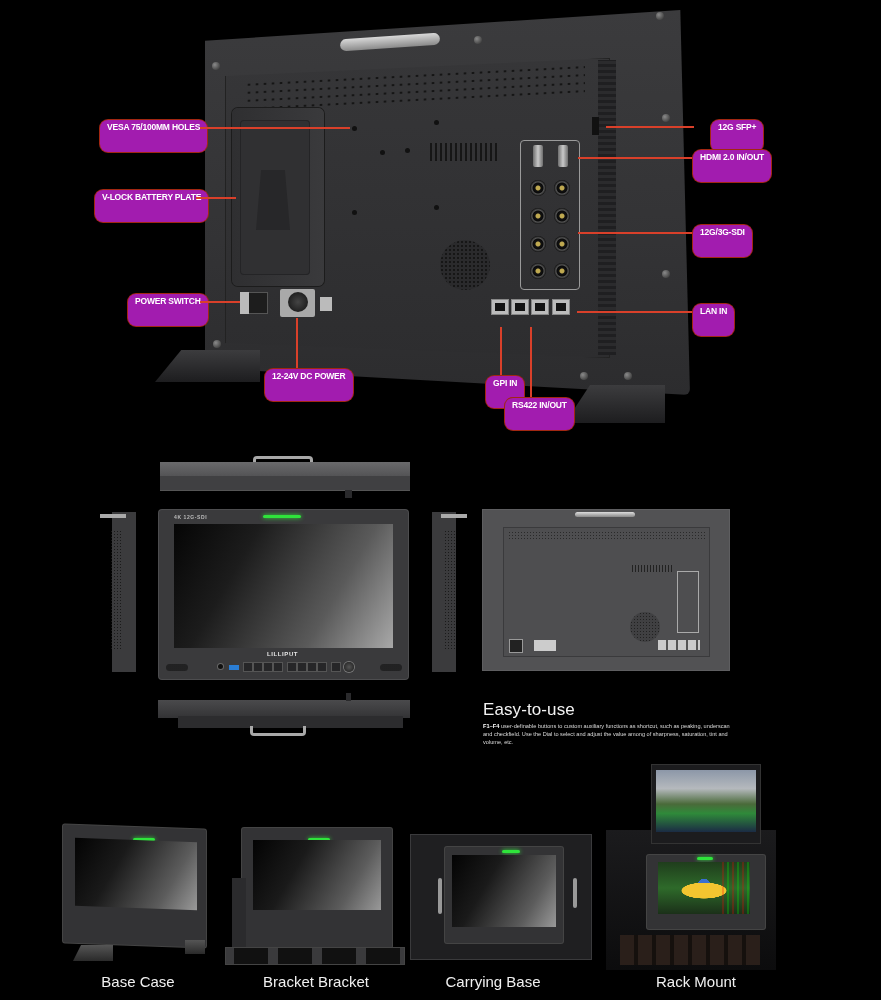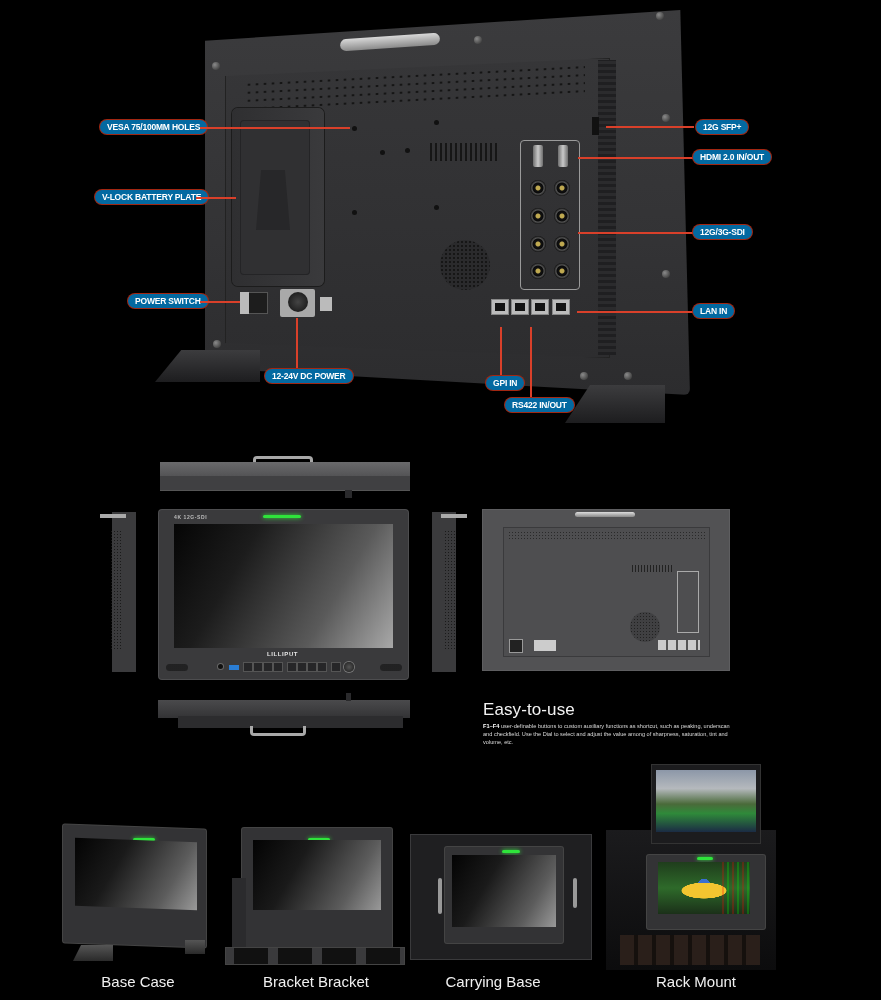--- a/index.html
+++ b/index.html
@@ -44,22 +44,22 @@
     background-color: #2a2a2c; background-image: radial-gradient(circle,#161616 0.8px,transparent 1.1px); background-size: 4px 4px; }
   .grill-vert { left: 430px; top: 143px; width: 70px; height: 18px; background: repeating-linear-gradient(90deg,#161616 0 2px,transparent 2px 5px); }
   .rj45 { width: 18px; height: 16px; background: #bcbcbc; border: 1px solid #888; }
   .rj45-in { width: 10px; height: 8px; margin: 3px auto 0; background: #141414; }
   .sfp { left: 592px; top: 117px; width: 7px; height: 18px; background: #111; }
 
   .foot { height: 32px; background: linear-gradient(180deg,#3c3c3e,#1d1d1f); clip-path: polygon(25% 0, 100% 0, 100% 100%, 0 100%); }
 
   
   .callout {
-    position: absolute; height: 14px; line-height: 15px; padding: 0 7px;
-    background: #0369a1; color: #fff; border-radius: 8px;
+    position: absolute; height: 32px; line-height: 15px; padding: 0 7px;
+    background: #a21caf; color: #fff; border-radius: 8px;
     font-family: "Liberation Sans", sans-serif; font-weight: 700; font-size: 8.5px;
     letter-spacing: -0.2px; white-space: nowrap; text-transform: uppercase;
     box-shadow: 0 0 0 1px #a22712;
   }
   .lead-h { position: absolute; height: 1.5px; background: #d9402a; }
   .lead-v { position: absolute; width: 1.5px; background: #d9402a; }
 
   
   .top-view { left: 160px; top: 462px; width: 250px; height: 28px; background: linear-gradient(180deg,#6a6a6c,#3d3d3f); }
   .top-view-base { left: 160px; top: 476px; width: 250px; height: 14px; background: #404042; box-shadow: 0 1px 0 #555; }
@@ -173,21 +173,21 @@
 <div class="callout" style="left:95px;top:190px">V-LOCK BATTERY PLATE</div>
 <div class="lead-h" style="left:196px;top:197px;width:40px"></div>
 
 <div class="callout" style="left:128px;top:294px">POWER SWITCH</div>
 <div class="lead-h" style="left:200px;top:301px;width:40px"></div>
 
 <div class="lead-v" style="left:296px;top:318px;height:52px"></div>
 <div class="callout" style="left:265px;top:369px">12-24V DC POWER</div>
 
 <div class="lead-h" style="left:606px;top:126px;width:88px"></div>
-<div class="callout" style="left:696px;top:120px">12G SFP+</div>
+<div class="callout" style="left:711px;top:120px">12G SFP+</div>
 
 <div class="lead-h" style="left:578px;top:157px;width:116px"></div>
 <div class="callout" style="left:693px;top:150px">HDMI 2.0 IN/OUT</div>
 
 <div class="lead-h" style="left:578px;top:232px;width:116px"></div>
 <div class="callout" style="left:693px;top:225px">12G/3G-SDI</div>
 
 <div class="lead-h" style="left:577px;top:311px;width:117px"></div>
 <div class="callout" style="left:693px;top:304px">LAN IN</div>
 

